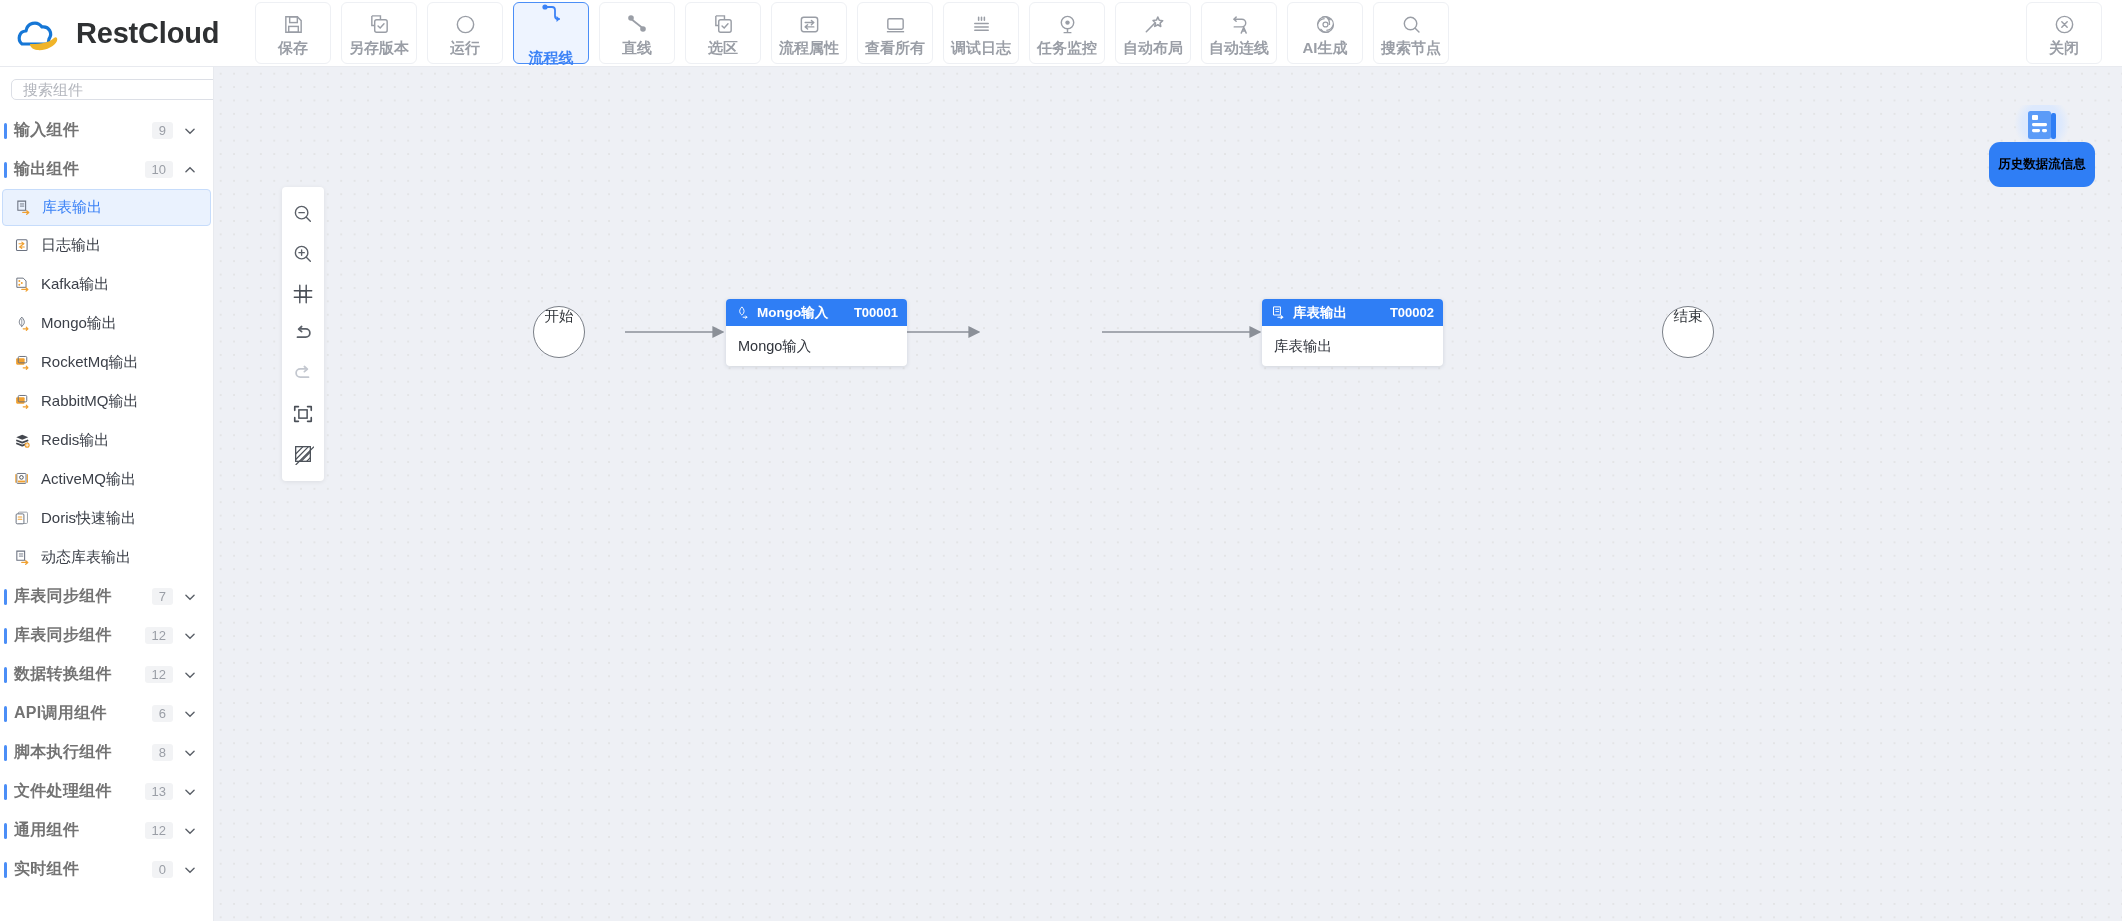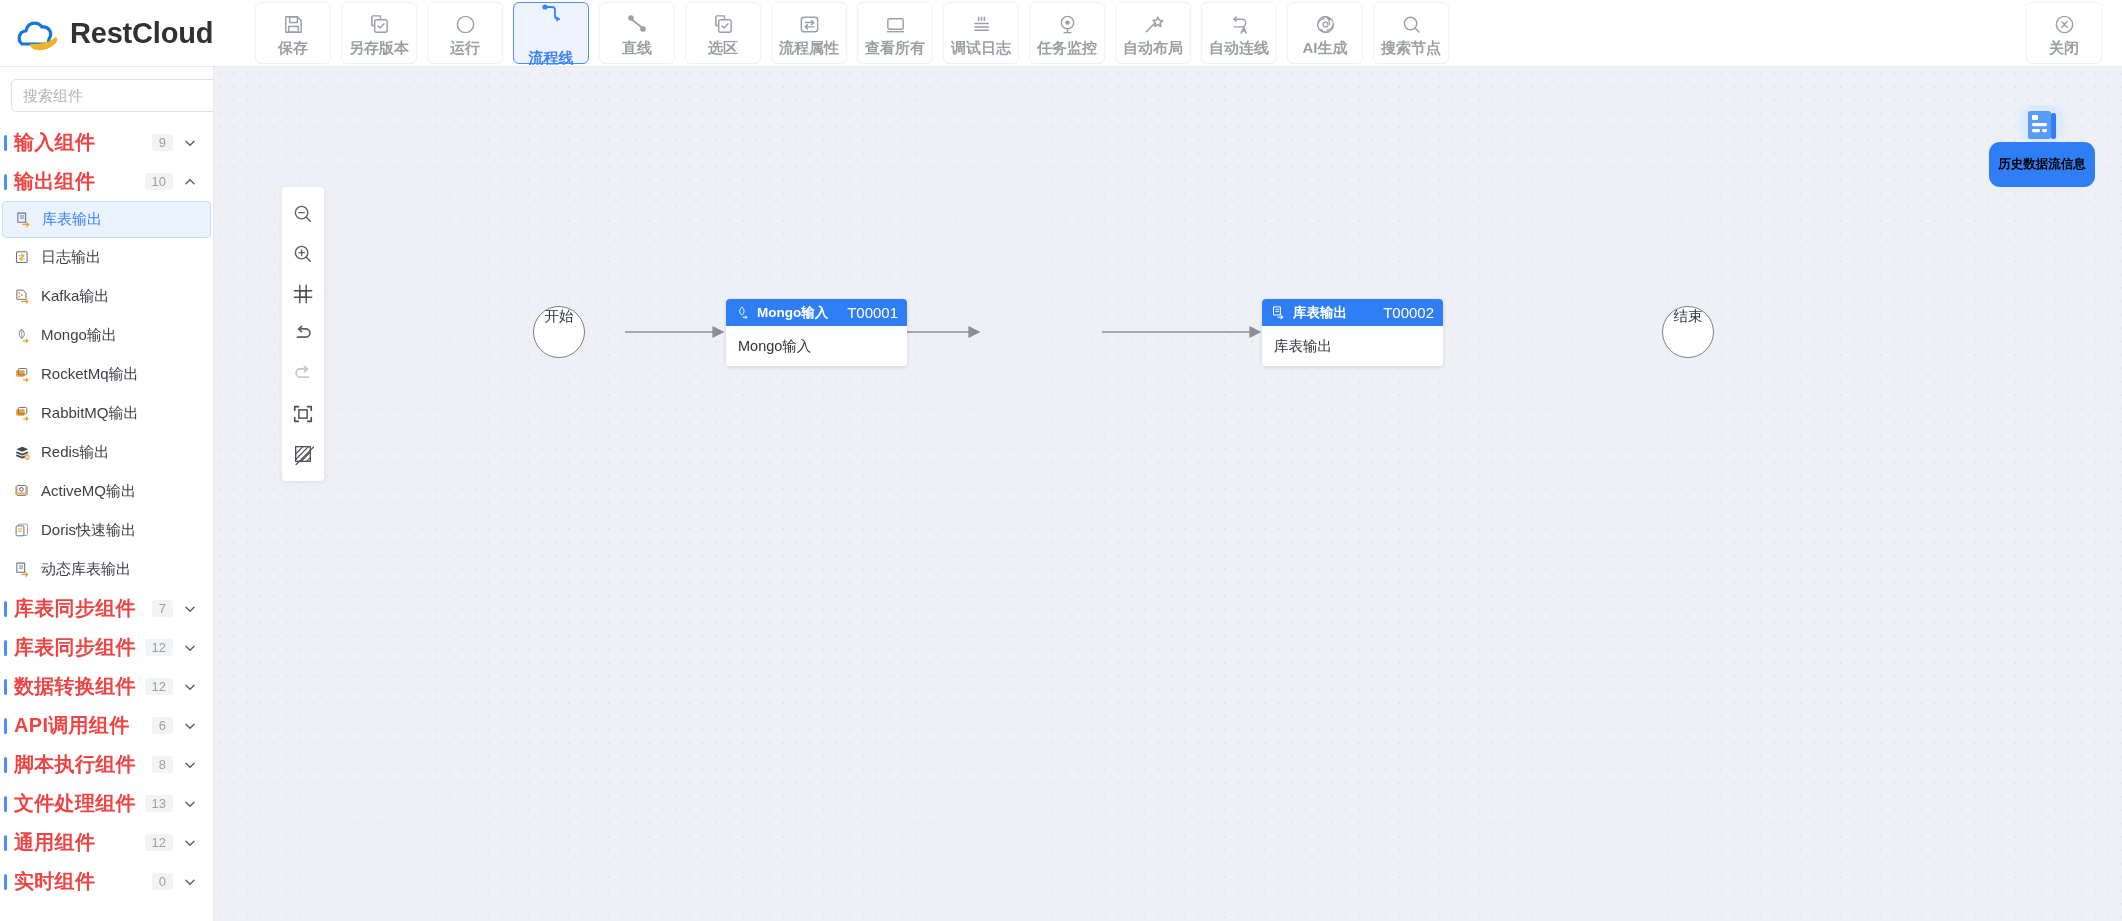--- a/index.html
+++ b/index.html
@@ -20,21 +20,21 @@
     position: relative;
   }
   .brand {
     display: flex; align-items: center;
     padding-left: 14px;
     width: 255px; flex: 0 0 255px;
   }
   .logo-mark { width: 46px; height: 38px; flex: 0 0 46px; }
   .brand-name {
     font-size: 29px; font-weight: bold; color: #2f3133;
-    letter-spacing: -0.2px; margin-left: 10px;
+    letter-spacing: -0.2px; margin-left: 16px;
   }
 
   .tool-group { display: flex; align-items: center; gap: 10px; }
   .tool-btn {
     width: 76px; height: 62px;
     border: 1px solid #eef0f4;
     border-radius: 6px;
     background: #fff;
     display: flex; flex-direction: column;
     align-items: center; justify-content: center;
@@ -58,21 +58,21 @@
     background: #ffffff;
     border-right: 1px solid #e8eaef;
     display: flex; flex-direction: column;
     overflow: hidden;
   }
   .search-row {
     display: flex; align-items: center;
     gap: 9px; padding: 12px 11px 11px 11px;
   }
   .search-box {
-    flex: 1 1 auto; height: 33px;
+    flex: 1 1 auto; height: 21px;
     border: 1px solid #dcdfe6; border-radius: 5px;
     display: flex; align-items: center;
     padding: 0 8px 0 11px;
     background: #fff;
   }
   .search-box input {
     flex: 1 1 auto; border: 0; outline: 0;
     font-size: 15px; color: #444;
     font-family: "Liberation Sans", sans-serif;
     background: transparent;
@@ -83,21 +83,21 @@
     height: 39px;
     display: flex; align-items: center;
     padding-left: 4px; cursor: pointer;
     position: relative;
   }
   .cat-bar {
     width: 3px; height: 16px; background: #4b8ef7;
     border-radius: 2px; flex: 0 0 3px; margin-right: 7px;
   }
   .cat-name {
-    font-size: 20px; font-weight: bold; color: #ef4444;
+    font-size: 16px; font-weight: bold; color: #737373;
     flex: 1 1 auto; letter-spacing: 0.3px;
   }
   .cat-count {
     font-size: 13px; color: #9a9ea6;
     background: #f2f3f5; border-radius: 3px;
     padding: 1px 7px; margin-right: 10px;
   }
   .chev { width: 14px; height: 14px; margin-right: 16px; flex: 0 0 14px; }
 
   .comp-item {
@@ -142,21 +142,21 @@
     box-shadow: 0 1px 4px rgba(30,40,70,.14);
     overflow: hidden;
   }
   .node-head {
     height: 27px; background: #2f7ef5;
     display: flex; align-items: center;
     padding: 0 9px; gap: 7px;
   }
   .node-head .nh-icon { width: 15px; height: 15px; flex: 0 0 15px; }
   .node-head .nh-title { font-size: 13.5px; color: #fff; font-weight: bold; }
-  .node-head .nh-id { font-size: 15px; color: #fff; font-weight: normal; margin-left: auto; }
+  .node-head .nh-id { font-size: 13px; color: #fff; font-weight: bold; margin-left: auto; }
   .node-body { height: 40px; display: flex; align-items: center; padding: 0 12px; }
   .node-body span { font-size: 14.5px; color: #30343c; }
 
   .circle-node {
     position: absolute;
     width: 52px; height: 52px; border-radius: 50%;
     background: #fff; border: 1.6px solid #7a7f87;
     display: flex; justify-content: center;
   }
   .circle-node span { font-size: 14.5px; color: #2f3338; }

